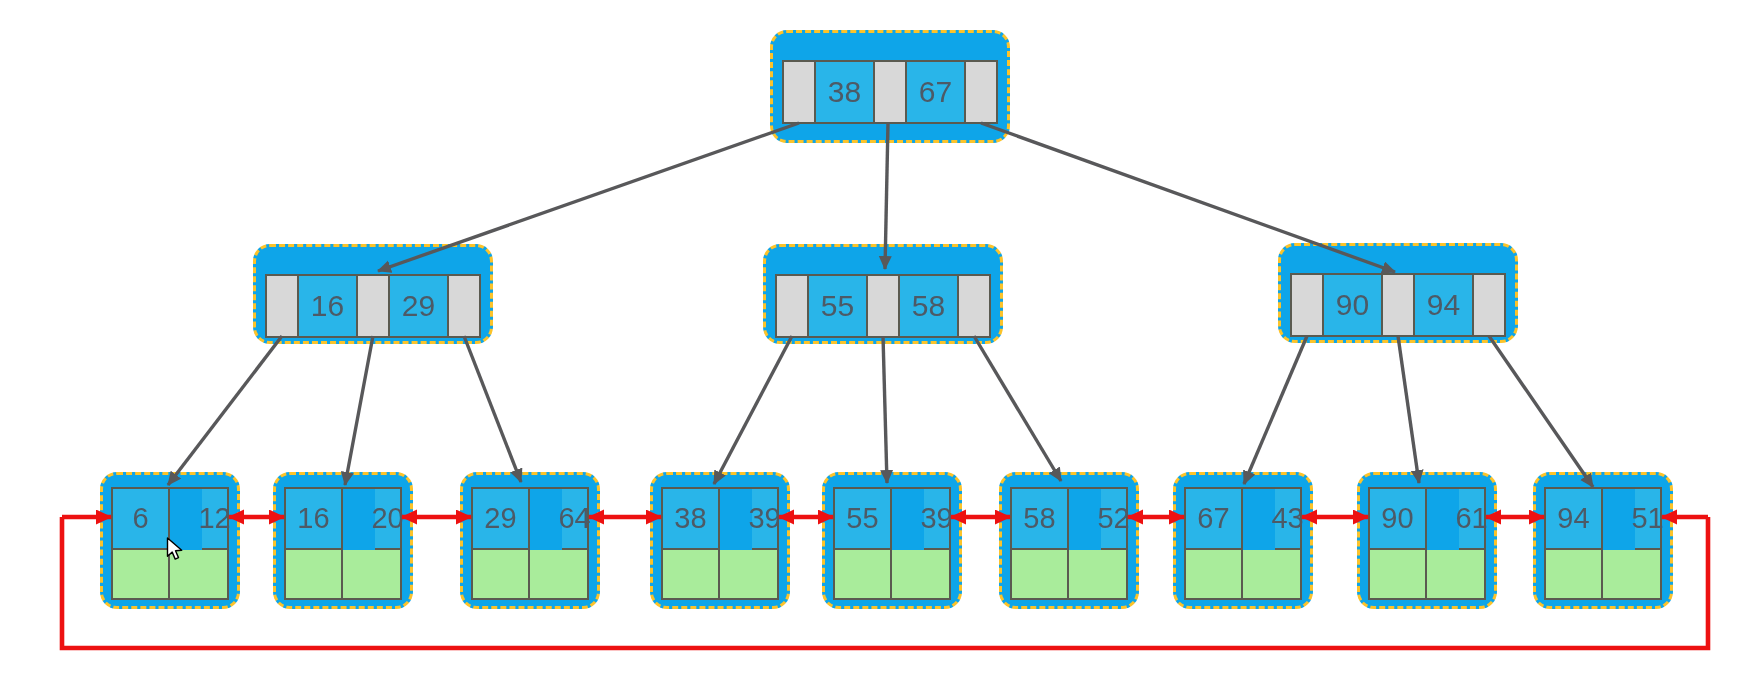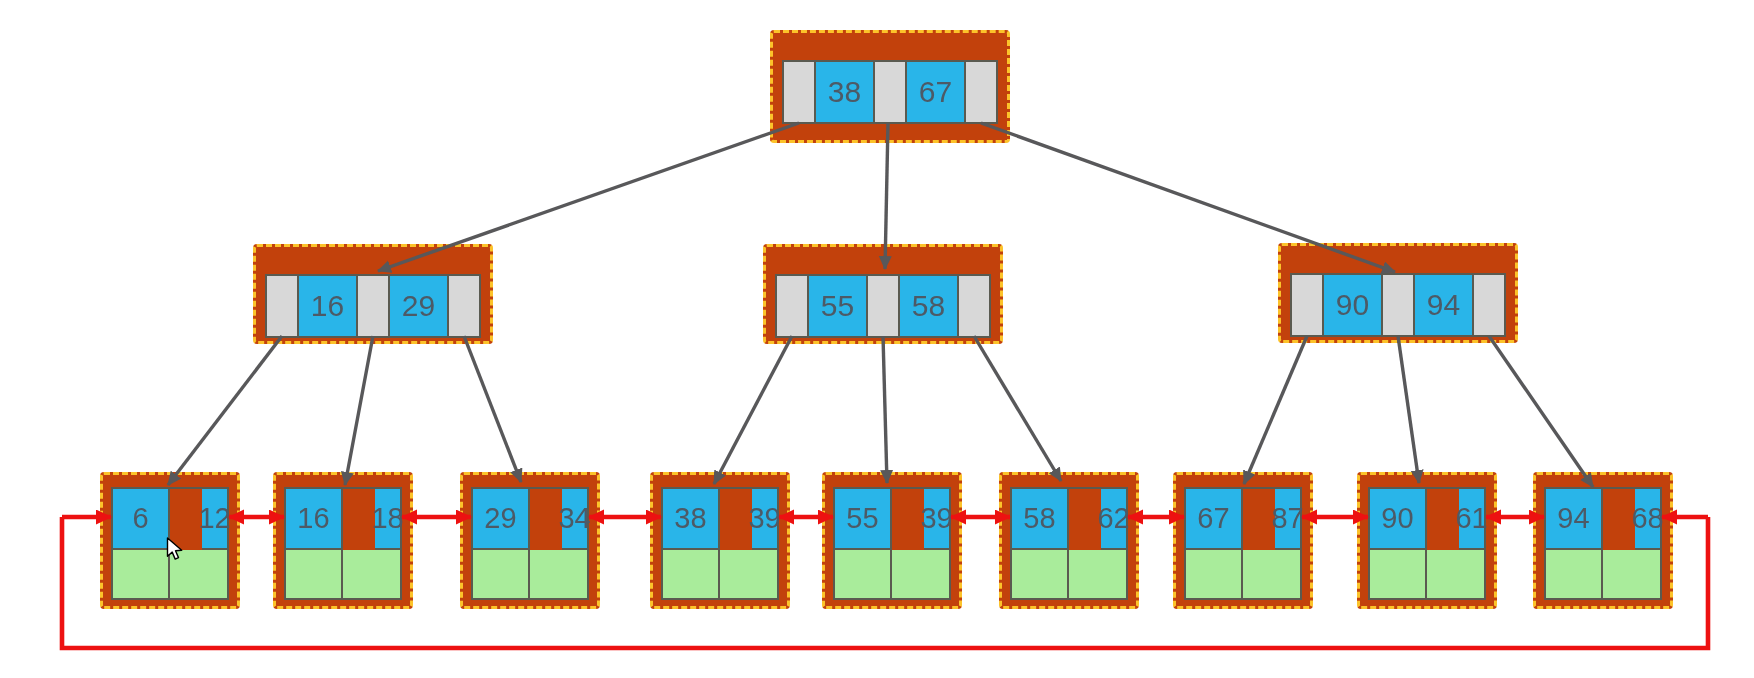--- a/index.html
+++ b/index.html
@@ -3,21 +3,21 @@
 <meta charset="utf-8">
 <style>
   html,body{margin:0;padding:0;background:#ffffff;}
   #stage{
     position:relative;width:1754px;height:678px;background:#ffffff;overflow:hidden;
     font-family:"Liberation Sans","DejaVu Sans",sans-serif;
   }
   
   .nodebox{
     position:absolute;box-sizing:border-box;
-    background:#c2410c;border:3px dashed #fcc32a;border-radius:4px;
+    background:#0ea5e9;border:3px dashed #fcc32a;border-radius:17px;
     z-index:1;
   }
   
   .itable{
     position:absolute;left:50%;transform:translateX(-50%);top:27px;
     display:flex;border:2px solid #5a5a50;background:#5a5a50;
   }
   .pcell{width:30px;height:60px;background:#d8d8d8;border-right:2px solid #5a5a50;}
   .kcell{
     width:57px;height:60px;background:#29b5e9;border-right:2px solid #5a5a50;
@@ -93,30 +93,30 @@
       <div class="lk">6</div>
       <div class="lk last">12</div>
       <div class="lg"></div>
       <div class="lg last"></div>
     </div>
   </div>
 
   <div class="nodebox" style="left:273px;top:472px;width:140px;height:137px;">
     <div class="ltable">
       <div class="lk">16</div>
-      <div class="lk last">18</div>
+      <div class="lk last">20</div>
       <div class="lg"></div>
       <div class="lg last"></div>
     </div>
   </div>
 
   <div class="nodebox" style="left:460px;top:472px;width:140px;height:137px;">
     <div class="ltable">
       <div class="lk">29</div>
-      <div class="lk last">34</div>
+      <div class="lk last">64</div>
       <div class="lg"></div>
       <div class="lg last"></div>
     </div>
   </div>
 
   <div class="nodebox" style="left:650px;top:472px;width:140px;height:137px;">
     <div class="ltable">
       <div class="lk">38</div>
       <div class="lk last">39</div>
       <div class="lg"></div>
@@ -129,48 +129,48 @@
       <div class="lk">55</div>
       <div class="lk last">39</div>
       <div class="lg"></div>
       <div class="lg last"></div>
     </div>
   </div>
 
   <div class="nodebox" style="left:999px;top:472px;width:140px;height:137px;">
     <div class="ltable">
       <div class="lk">58</div>
-      <div class="lk last">62</div>
+      <div class="lk last">52</div>
       <div class="lg"></div>
       <div class="lg last"></div>
     </div>
   </div>
 
   <div class="nodebox" style="left:1173px;top:472px;width:140px;height:137px;">
     <div class="ltable">
       <div class="lk">67</div>
-      <div class="lk last">87</div>
+      <div class="lk last">43</div>
       <div class="lg"></div>
       <div class="lg last"></div>
     </div>
   </div>
 
   <div class="nodebox" style="left:1357px;top:472px;width:140px;height:137px;">
     <div class="ltable">
       <div class="lk">90</div>
       <div class="lk last">61</div>
       <div class="lg"></div>
       <div class="lg last"></div>
     </div>
   </div>
 
   <div class="nodebox" style="left:1533px;top:472px;width:140px;height:137px;">
     <div class="ltable">
       <div class="lk">94</div>
-      <div class="lk last">68</div>
+      <div class="lk last">51</div>
       <div class="lg"></div>
       <div class="lg last"></div>
     </div>
   </div>
 
   <svg id="edges" width="1754" height="678" viewBox="0 0 1754 678">
     <defs>
       <marker id="gHead" markerUnits="userSpaceOnUse" markerWidth="16" markerHeight="14" refX="13" refY="6.5" orient="auto">
         <path d="M0,0 L14,6.5 L0,13 Z" fill="#58585a"></path>
       </marker>

